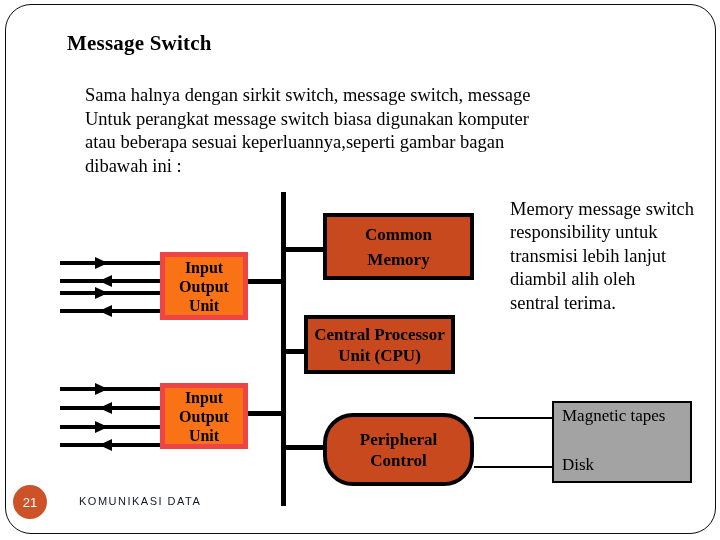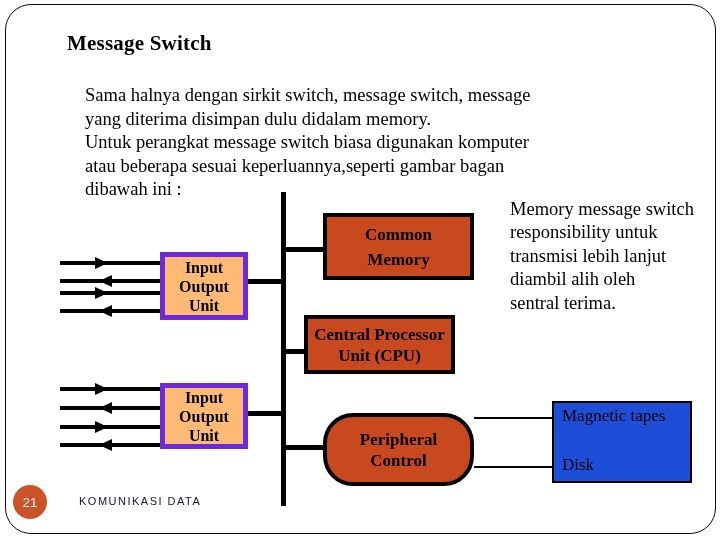--- a/index.html
+++ b/index.html
@@ -31,24 +31,24 @@
            border-top:6px solid transparent; border-bottom:6px solid transparent;
            border-left:13px solid #000; }
   .arr-l { position:absolute; width:0; height:0;
            border-top:6px solid transparent; border-bottom:6px solid transparent;
            border-right:13px solid #000; }
   .dbox {
     position:absolute; display:flex; flex-direction:column;
     justify-content:center; align-items:center; text-align:center;
     font-weight:bold;
   }
-  .iobox   { background:#fdba74; border:5px solid #6d28d9; font-size:16px; line-height:19px; }
+  .iobox   { background:#f97316; border:5px solid #ef4444; font-size:16px; line-height:19px; }
   .orgbox  { background:#C8491E; border:4px solid #000000; font-size:17px; line-height:21px; }
   .storage {
-    position:absolute; background:#1d4ed8; border:2px solid #000;
+    position:absolute; background:#a3a3a3; border:2px solid #000;
     display:flex; flex-direction:column; justify-content:space-between;
     padding:3px 4px 6px 8px; font-size:17px; font-weight:normal; text-align:left;
   }
   .badge {
     position:absolute; left:13px; top:485px; width:34px; height:34px;
     border-radius:50%; background:#CC5227; color:#ffffff;
     display:flex; align-items:center; justify-content:center;
     font-family:"Liberation Sans","DejaVu Sans",sans-serif; font-size:13px;
   }
   .footer-label {
@@ -60,21 +60,20 @@
 </head>
 <body>
 
 <div class="slide">
   <div class="frame"></div>
 
   <div class="title">Message Switch</div>
 
   <div class="body-block">
     <div>Sama halnya dengan sirkit switch, message switch, message</div>
-    <div>yang diterima disimpan dulu didalam memory.</div>
     <div>Untuk perangkat message switch biasa digunakan komputer</div>
     <div>atau beberapa sesuai keperluannya,seperti gambar bagan</div>
     <div>dibawah ini :</div>
   </div>
 
   <div class="note-block">
     <div>Memory message switch</div>
     <div>responsibility untuk</div>
     <div>transmisi lebih lanjut</div>
     <div>diambil alih oleh</div>

